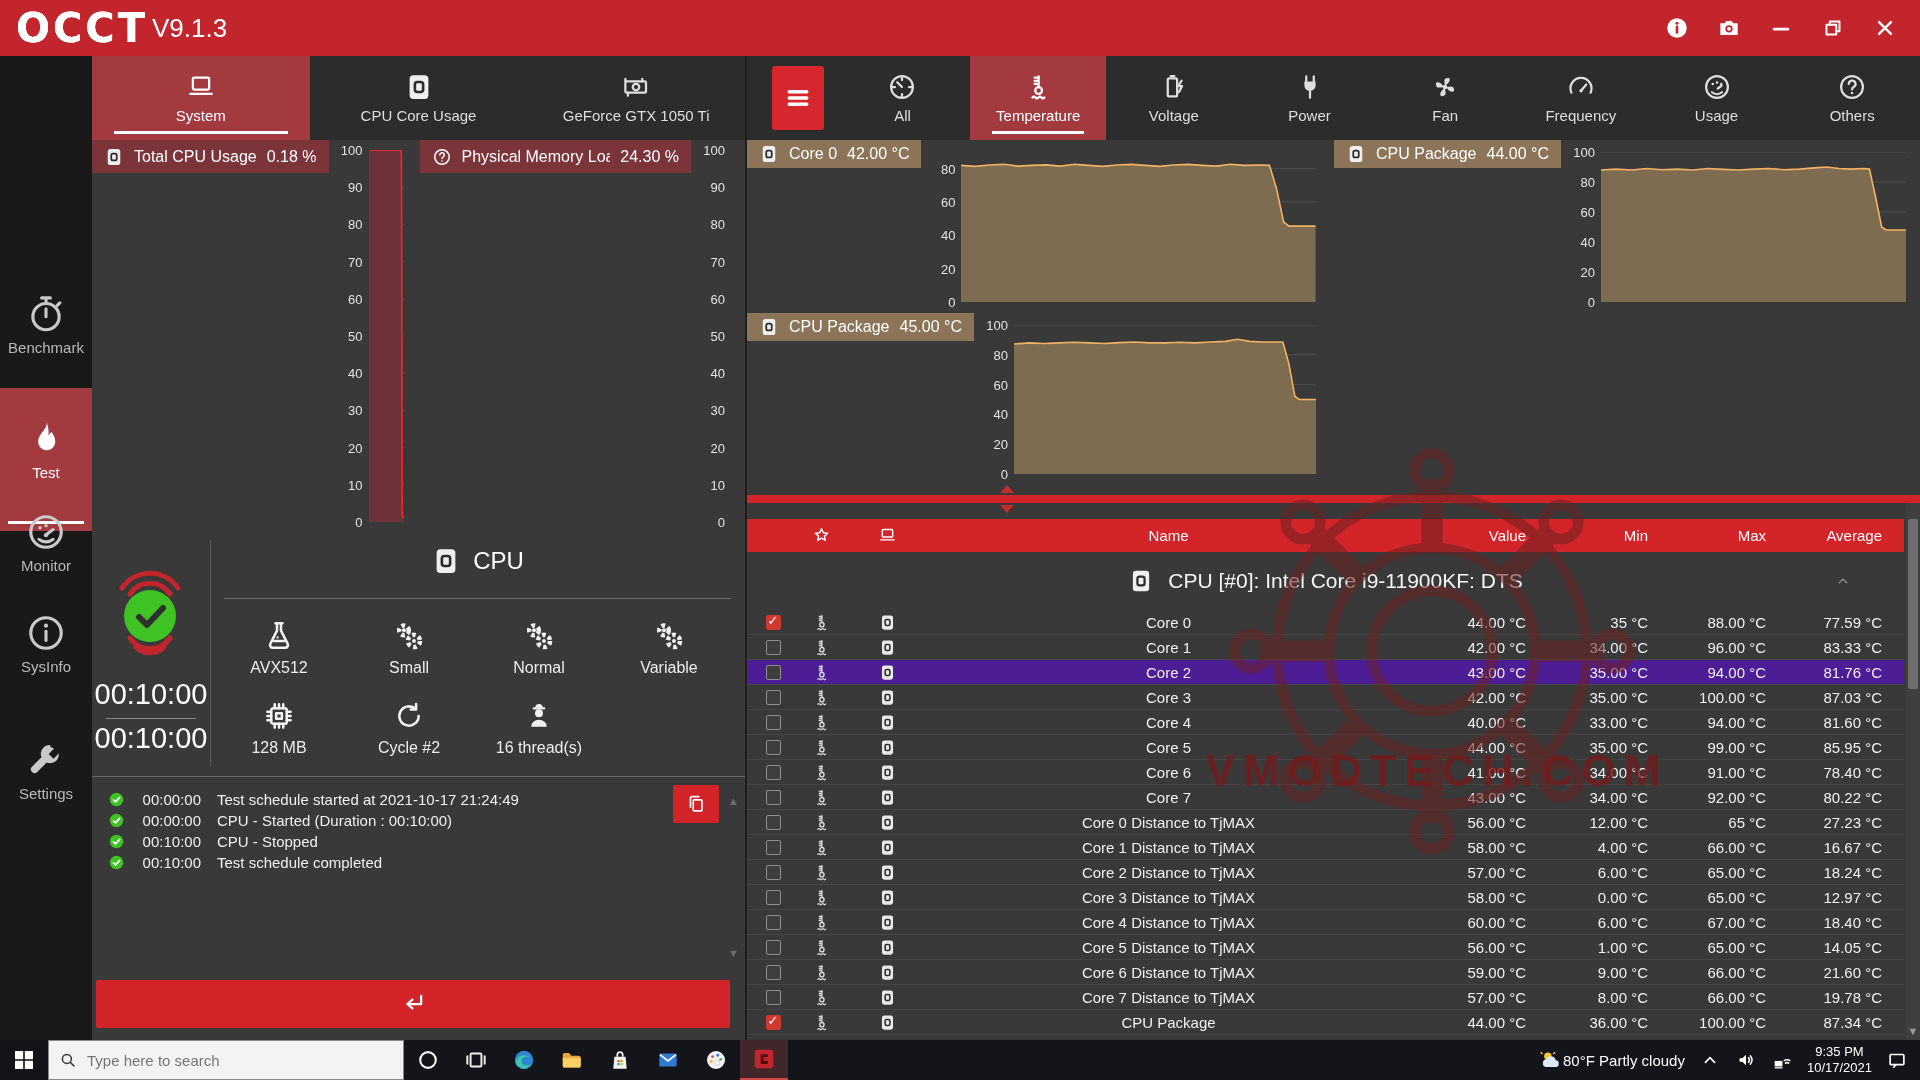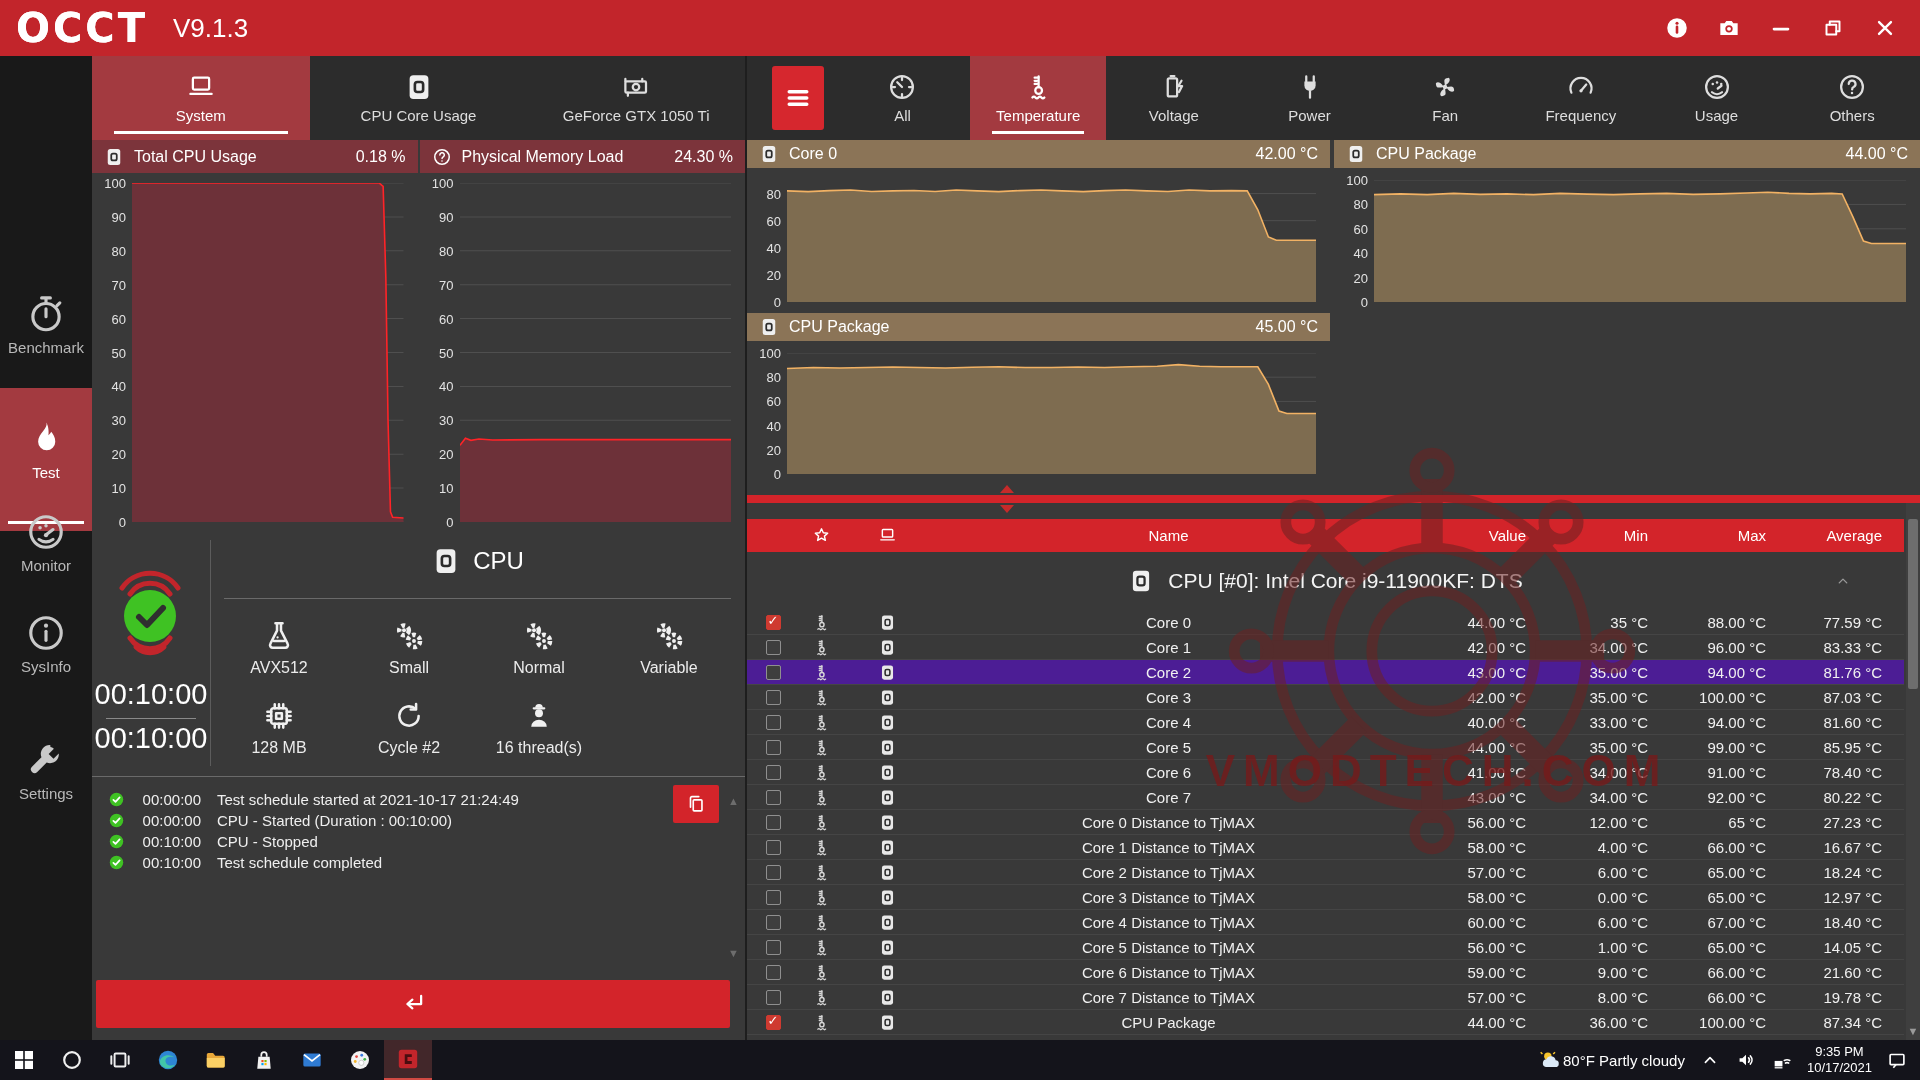--- a/index.html
+++ b/index.html
@@ -6,21 +6,21 @@
   html,body{width:1920px;height:1080px;overflow:hidden;background:#000;
     font-family:"Liberation Sans","DejaVu Sans",sans-serif;-webkit-font-smoothing:antialiased}
   .stage{position:relative;width:1920px;height:1080px;background:#393939;color:#e8e8e8}
   svg{display:block}
 
   
   .titlebar{position:absolute;left:0;top:0;width:1920px;height:56px;background:#c2252b;
     display:flex;align-items:center;z-index:50}
   .logo{margin-left:16px;font-weight:800;font-size:40px;letter-spacing:3px;color:#fff;
     font-family:"DejaVu Sans",sans-serif;text-shadow:0 0 0 #fff}
-  .version{margin-left:25px;font-size:26px;color:#fff;font-weight:400}
+  .version{margin-left:4px;font-size:26px;color:#fff;font-weight:400}
   .win-controls{margin-left:auto;display:flex;align-items:center;gap:26px;padding-right:22px}
   .wc{width:26px;height:26px;color:#fff;cursor:pointer}
   .wc svg{width:100%;height:100%}
 
   
   .sidebar{position:absolute;left:0;top:56px;width:92px;height:984px;background:#191919;z-index:40}
   .side-item{position:absolute;left:0;width:92px;text-align:center;color:#b9b9b9;cursor:pointer}
   .side-item .si-icon{display:block;margin:0 auto;width:42px;height:42px;color:#c9c9c9}
   .side-item .si-icon svg{width:100%;height:100%}
   .side-item .si-label{display:block;margin-top:4px;font-size:15px}
@@ -42,21 +42,21 @@
   .tab.active::after{content:"";position:absolute;left:22px;right:22px;bottom:6px;height:3px;background:#fff}
   .left-panel .tab{flex:1 1 0}
   .right-panel .tabbar{padding-left:14px;gap:0}
   .right-panel .tab{width:140px}
   .tab.accent-btn{width:76px;cursor:pointer;justify-content:center}
   .tab.accent-btn .menu-tile{width:52px;height:64px;background:#d6272e;border-radius:3px;
     display:flex;align-items:center;justify-content:center}
   .tab.accent-btn .menu-tile svg{width:30px;height:30px;color:#fff}
 
   
-  .chart{position:absolute;display:flex;flex-direction:column}
+  .chart{position:absolute;display:flex;flex-direction:row}
   .chart-header{height:28px;display:flex;align-items:center;padding:0 12px;gap:10px;font-size:16px;color:#fff}
   .chart-header.hdr-red{background:#7c343b;height:33px}
   .chart-header.hdr-tan{background:#8b7457}
   .ch-icon{width:20px;height:20px}
   .ch-icon svg{width:100%;height:100%}
   .ch-title{flex:1;white-space:nowrap;overflow:hidden}
   .ch-value{font-size:16px;color:#fff}
   .chart-body{position:relative;flex:1;display:flex}
   .axis{position:relative;width:40px}
   .axis .tick{position:absolute;right:6px;transform:translateY(-50%);font-size:13px;color:#e2e2e2}
@@ -1219,20 +1219,29 @@
 
   <footer class="taskbar">
     <div class="tb-start">
       <svg viewBox="0 0 18 18">
           <rect x="0" y="0" width="8.2" height="8.2" fill="#fff"></rect>
           <rect x="9.8" y="0" width="8.2" height="8.2" fill="#fff"></rect>
           <rect x="0" y="9.8" width="8.2" height="8.2" fill="#fff"></rect>
           <rect x="9.8" y="9.8" width="8.2" height="8.2" fill="#fff"></rect>
         </svg>
     </div>
+    <div class="tb-search">
+      <span>
+          <svg viewBox="0 0 24 24">
+            <circle cx="10.5" cy="10.5" r="6" fill="none" stroke="currentColor" stroke-width="2"></circle>
+            <path d="M15 15l5 5" stroke="currentColor" stroke-width="2" stroke-linecap="round"></path>
+          </svg>
+        </span>
+      <input type="text" placeholder="Type here to search" style="">
+    </div>
     <div class="tb-icons">
       <span class="tb-icon">
           <svg viewBox="0 0 24 24">
             <circle cx="12" cy="12" r="7.2" fill="none" stroke="#f0f0f0" stroke-width="2"></circle>
           </svg>
         </span>
       <span class="tb-icon">
           <svg viewBox="0 0 24 24">
             <rect x="7" y="6" width="10" height="12" rx="1" fill="none" stroke="#f0f0f0" stroke-width="1.8"></rect>
             <path d="M4 8.5v7M20 8.5v7" stroke="#f0f0f0" stroke-width="1.8" stroke-linecap="round"></path>

